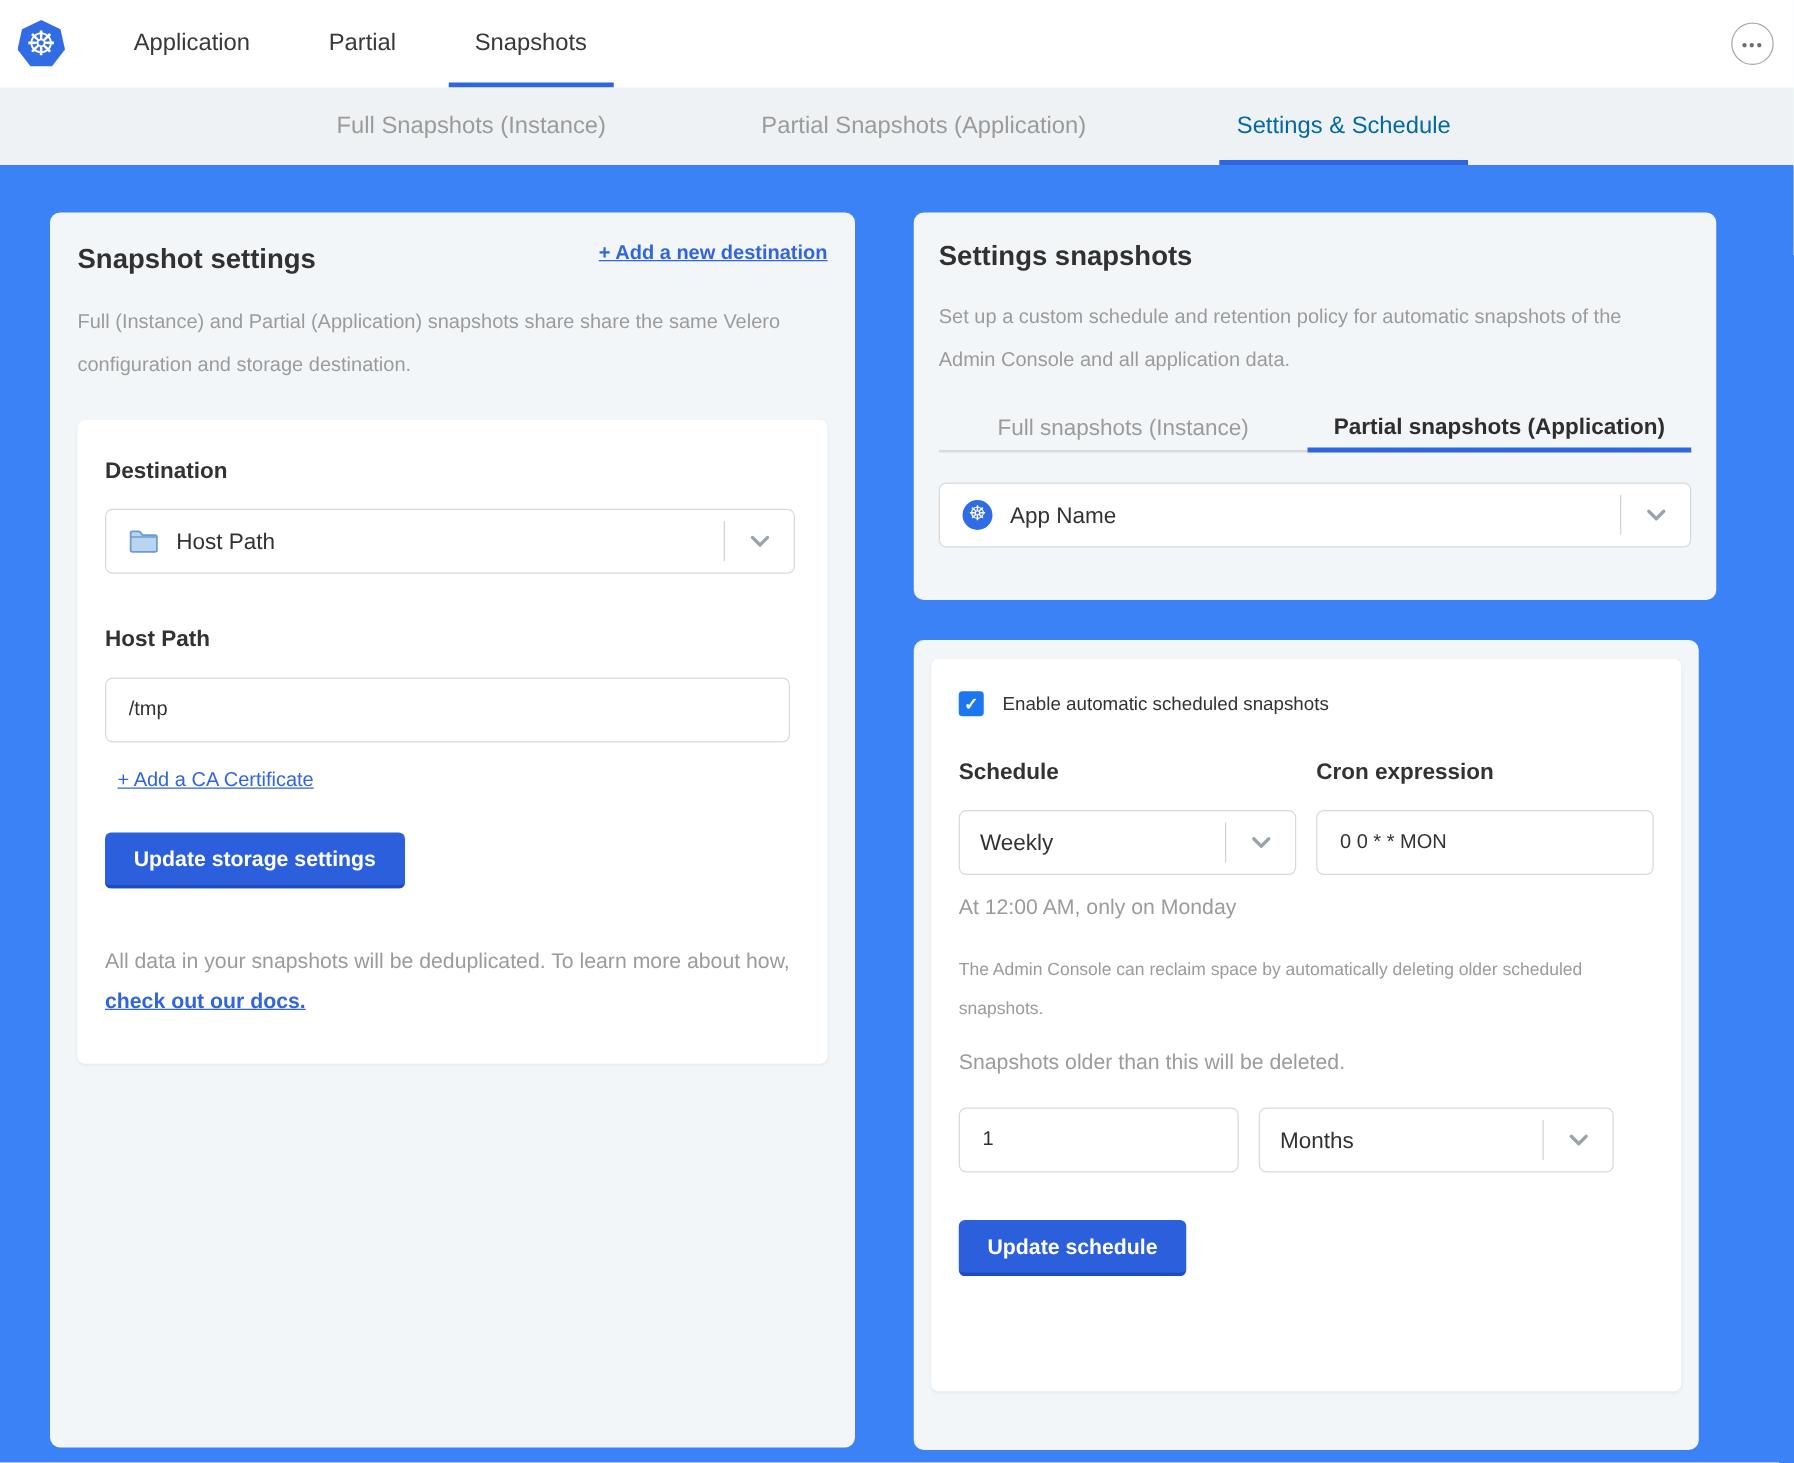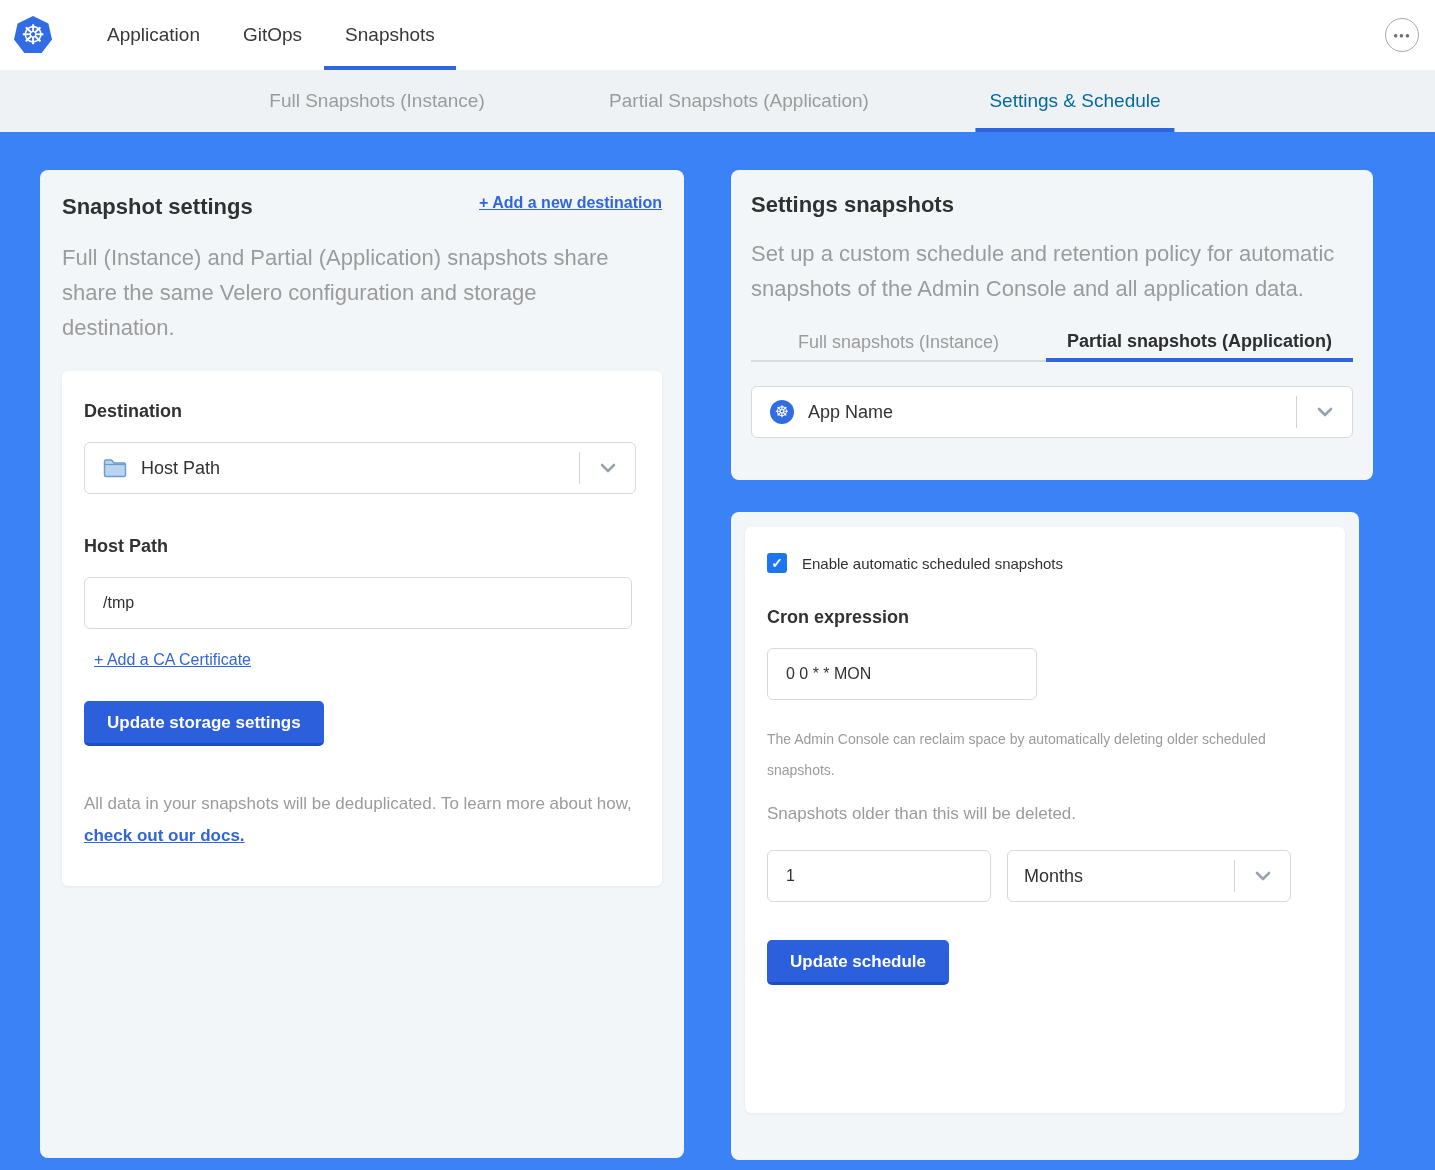--- a/index.html
+++ b/index.html
@@ -3,21 +3,21 @@
 <meta charset="utf-8">
 <style>
   * { margin:0; padding:0; box-sizing:border-box; }
   html,body { width:1435px; height:1170px; background:#fff; font-family:"Liberation Sans", sans-serif; color:#323232; overflow:hidden; }
 
   
   .topnav { position:relative; height:70px; background:#fff; display:flex; align-items:center; }
   .k8s-logo { position:absolute; left:14px; top:16px; width:38px; height:38px; background:#326ce5;
     clip-path:polygon(50% 0%, 90.5% 19.5%, 100% 62%, 72.7% 97.5%, 27.3% 97.5%, 0% 62%, 9.5% 19.5%);
     display:flex; align-items:center; justify-content:center; color:#fff; font-size:27px; line-height:1; }
-  .topnav-tabs { display:flex; margin-left:107px; gap:43px; height:100%; align-items:center; }
+  .topnav-tabs { display:flex; margin-left:107px; gap:63px; height:100%; align-items:center; }
   .topnav-tab { font-size:19px; color:#383838; height:100%; display:flex; align-items:center; position:relative; cursor:pointer; }
   .topnav-tab.active::after { content:""; position:absolute; left:-21px; right:-21px; bottom:0; height:4px; background:#2f66de; }
   .more-btn { position:absolute; right:16px; top:18px; width:34px; height:34px; border:1px solid #a9a9a9; border-radius:50%;
     display:flex; align-items:center; justify-content:center; color:#6e6e6e; font-size:13px; letter-spacing:1px; cursor:pointer; background:#fff; }
 
   
   .subnav { position:relative; height:62px; background:#eef2f4; }
   .subnav-tab { position:absolute; transform:translateX(-50%); height:62px; line-height:62px; font-size:19px; color:#9b9b9b; padding:0 14px; cursor:pointer; white-space:nowrap; }
   .subnav-tab.t1 { left:377px; } .subnav-tab.t2 { left:739px; } .subnav-tab.t3 { left:1075px; }
   .subnav-tab.active { color:#0369a1; border-bottom:4px solid #2f66de; }
@@ -26,21 +26,21 @@
   .content { position:relative; height:1038px; background:#3b82f6; }
   .card { position:absolute; background:#f3f6f8; border-radius:8px; }
   .card-left  { left:40px;  top:38px;  width:644px; height:988px; padding:24px 22px; }
   .card-rtop  { left:731px; top:38px;  width:642px; height:310px; padding:22px 20px; }
   .card-rbot  { left:731px; top:380px; width:628px; height:648px; padding:15px 14px; }
 
   .card-title-row { display:flex; justify-content:space-between; align-items:flex-start; }
   .card-title { font-size:22px; font-weight:bold; color:#313131; }
   .link { color:#3065dd; text-decoration:underline; cursor:pointer; }
   .link-sm { font-size:16px; }
-  .card-desc { margin-top:20px; font-size:22px; line-height:35px; color:#9b9b9b; max-width:585px; }
+  .card-desc { margin-top:20px; font-size:16px; line-height:35px; color:#9b9b9b; max-width:585px; }
 
   .white-panel { background:#fff; border-radius:6px; box-shadow:0 1px 3px rgba(0,0,0,0.06); }
   .panel-left { margin-top:26px; padding:30px 26px 34px 22px; width:600px; }
 
   .field-label { font-size:18px; font-weight:bold; color:#323232; }
 
   .selectbox { margin-top:20px; height:52px; background:#fff; border:1px solid #d6dadd; border-radius:6px;
     display:flex; align-items:center; cursor:pointer; }
   .selectbox .sel-main { flex:1; display:flex; align-items:center; padding:0 18px; gap:14px; font-size:18px; color:#323232; }
   .sel-caret { width:56px; height:32px; border-left:1px solid #d0d4d9; display:flex; align-items:center; justify-content:center; }
@@ -89,21 +89,21 @@
 </style>
 </head>
 <body>
 
 <header class="topnav">
   <div class="k8s-logo">
     <span>☸</span>
   </div>
   <nav class="topnav-tabs">
     <span class="topnav-tab">Application</span>
-    <span class="topnav-tab">GitOps</span>
+    <span class="topnav-tab">Partial</span>
     <span class="topnav-tab active">Snapshots</span>
   </nav>
   <div class="more-btn">
     <span style="font-size:8px;">●●●</span>
   </div>
 </header>
 
 <div class="subnav">
   <span class="subnav-tab t1">Full Snapshots (Instance)</span>
   <span class="subnav-tab t2">Partial Snapshots (Application)</span>
@@ -178,20 +178,34 @@
     <div class="white-panel panel-rbot">
 
       <div class="chk-row">
         <div class="checkbox">
           <span>✓</span>
         </div>
         <span class="chk-label">Enable automatic scheduled snapshots</span>
       </div>
 
       <div class="sched-row">
+        <div class="col">
+          <div class="field-label">Schedule</div>
+          <div class="selectbox">
+            <div class="sel-main" style="padding:0 16px;">
+              <span>Weekly</span>
+            </div>
+            <div class="sel-caret">
+              <svg class="chev" viewBox="0 0 16 10">
+                  <polyline points="2,2 8,8 14,2"></polyline>
+                </svg>
+            </div>
+          </div>
+          <div class="cron-help">At 12:00 AM, only on Monday</div>
+        </div>
         <div class="col">
           <div class="field-label">Cron expression</div>
           <input class="textinput" type="text" value="0 0 * * MON" style="">
         </div>
       </div>
 
       <p class="retention-desc">The Admin Console can reclaim space by automatically deleting older scheduled snapshots.</p>
       <p class="retention-hint">Snapshots older than this will be deleted.</p>
 
       <div class="retention-row">

